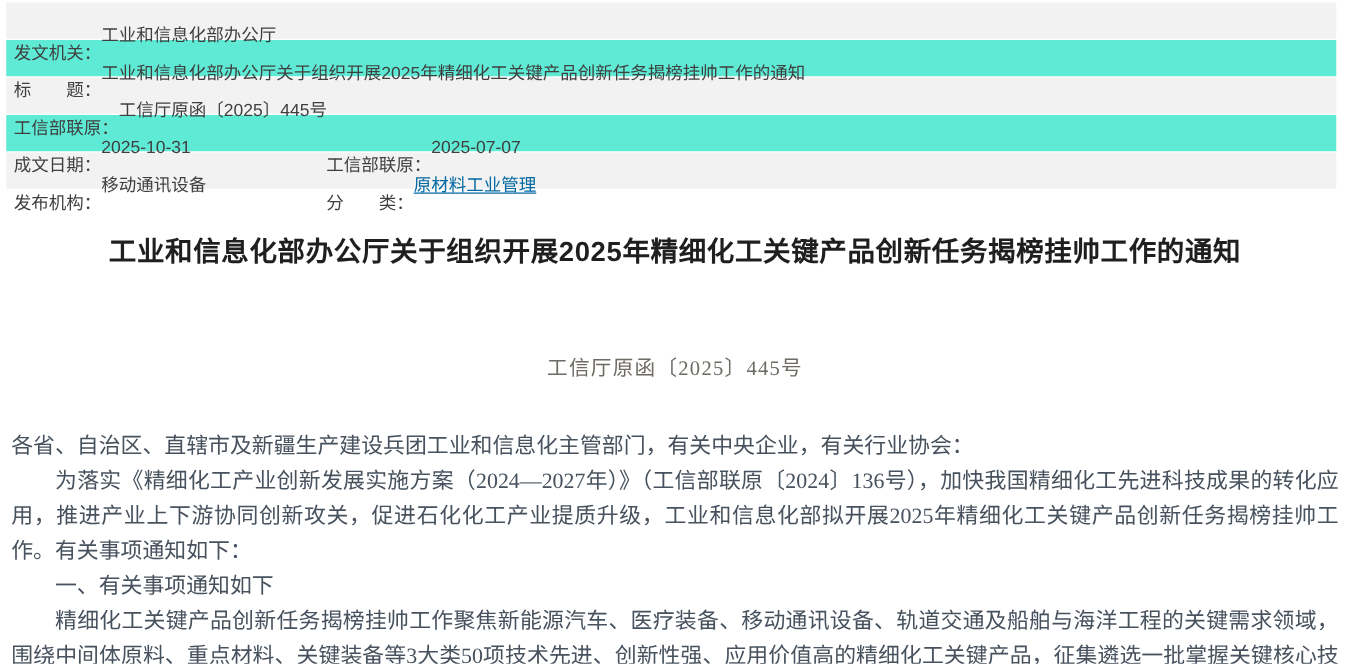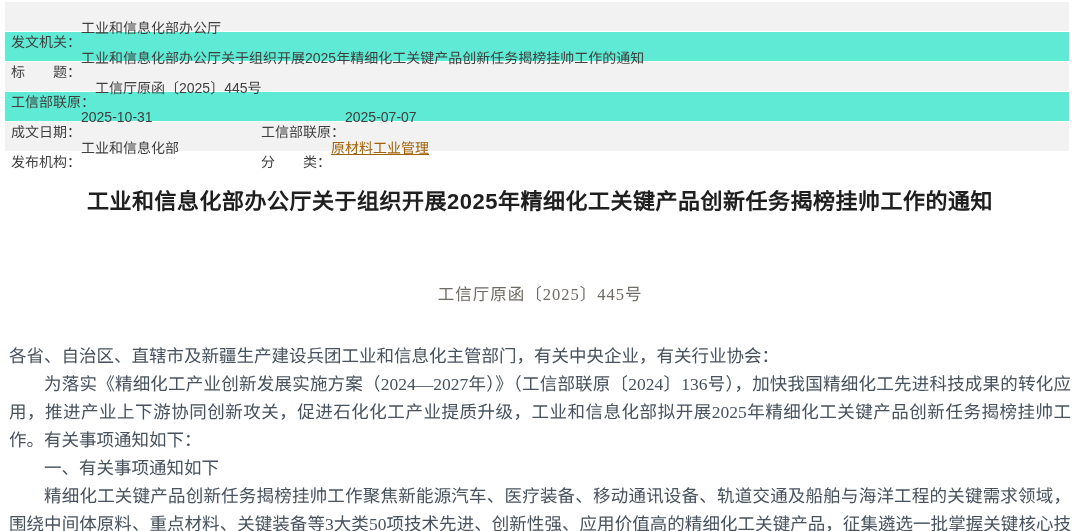--- a/index.html
+++ b/index.html
@@ -21,21 +21,21 @@
     padding-left:6px;
     font-size:14px;
     color:#3f3f3f;
   }
   .meta-row.gray{background:#f2f2f2;}
   .meta-row.white{background:#5eead4;}
   .field{display:flex;align-items:center;white-space:pre;}
   .field-first{width:250px;flex:0 0 auto;}
   .field-label{white-space:pre;flex:0 0 auto;margin-top:48px;}
   .field-value{white-space:pre;margin-top:20px;}
-  .category-link{text-decoration:underline;color:#a16207;cursor:pointer;}
+  .category-link{text-decoration:underline;color:#0369a1;cursor:pointer;}
   
   .doc-title{
     margin:36px 40px 0 40px;
     text-align:center;
     font-size:22px;
     font-weight:bold;
     color:#1f1f1f;
     letter-spacing:0.5px;
     line-height:30px;
   }
@@ -93,21 +93,21 @@
     </div>
     <div class="field">
       <span class="field-label">工信部联原：</span>
       <span class="field-value">2025-07-07</span>
     </div>
   </div>
 
   <div class="meta-row gray">
     <div class="field field-first">
       <span class="field-label">发布机构：</span>
-      <span class="field-value">工业和信息化部</span>
+      <span class="field-value">移动通讯设备</span>
     </div>
     <div class="field">
       <span class="field-label">分　　类：</span>
       <span class="field-value category-link">原材料工业管理</span>
     </div>
   </div>
 
 </div>
 
 <h1 class="doc-title">工业和信息化部办公厅关于组织开展2025年精细化工关键产品创新任务揭榜挂帅工作的通知</h1>

